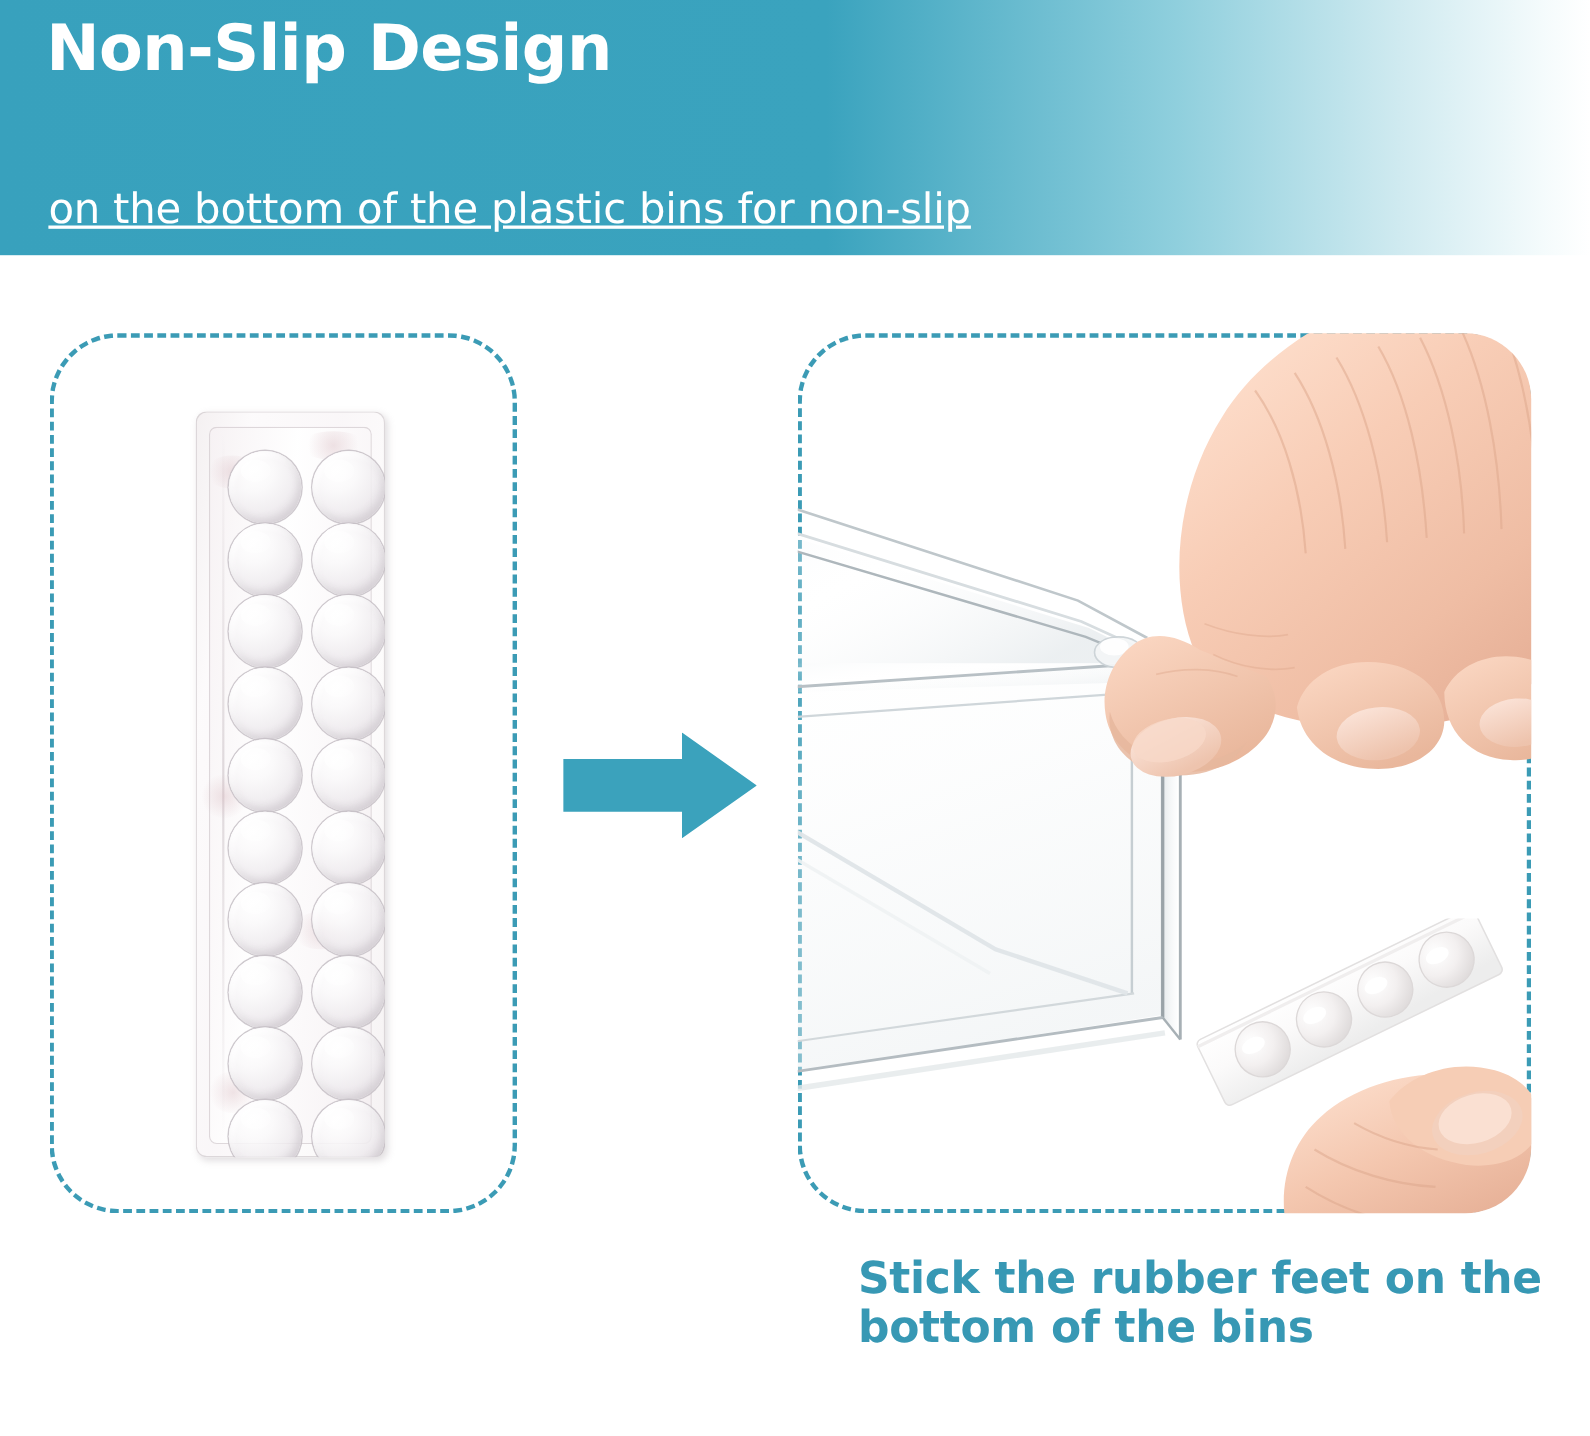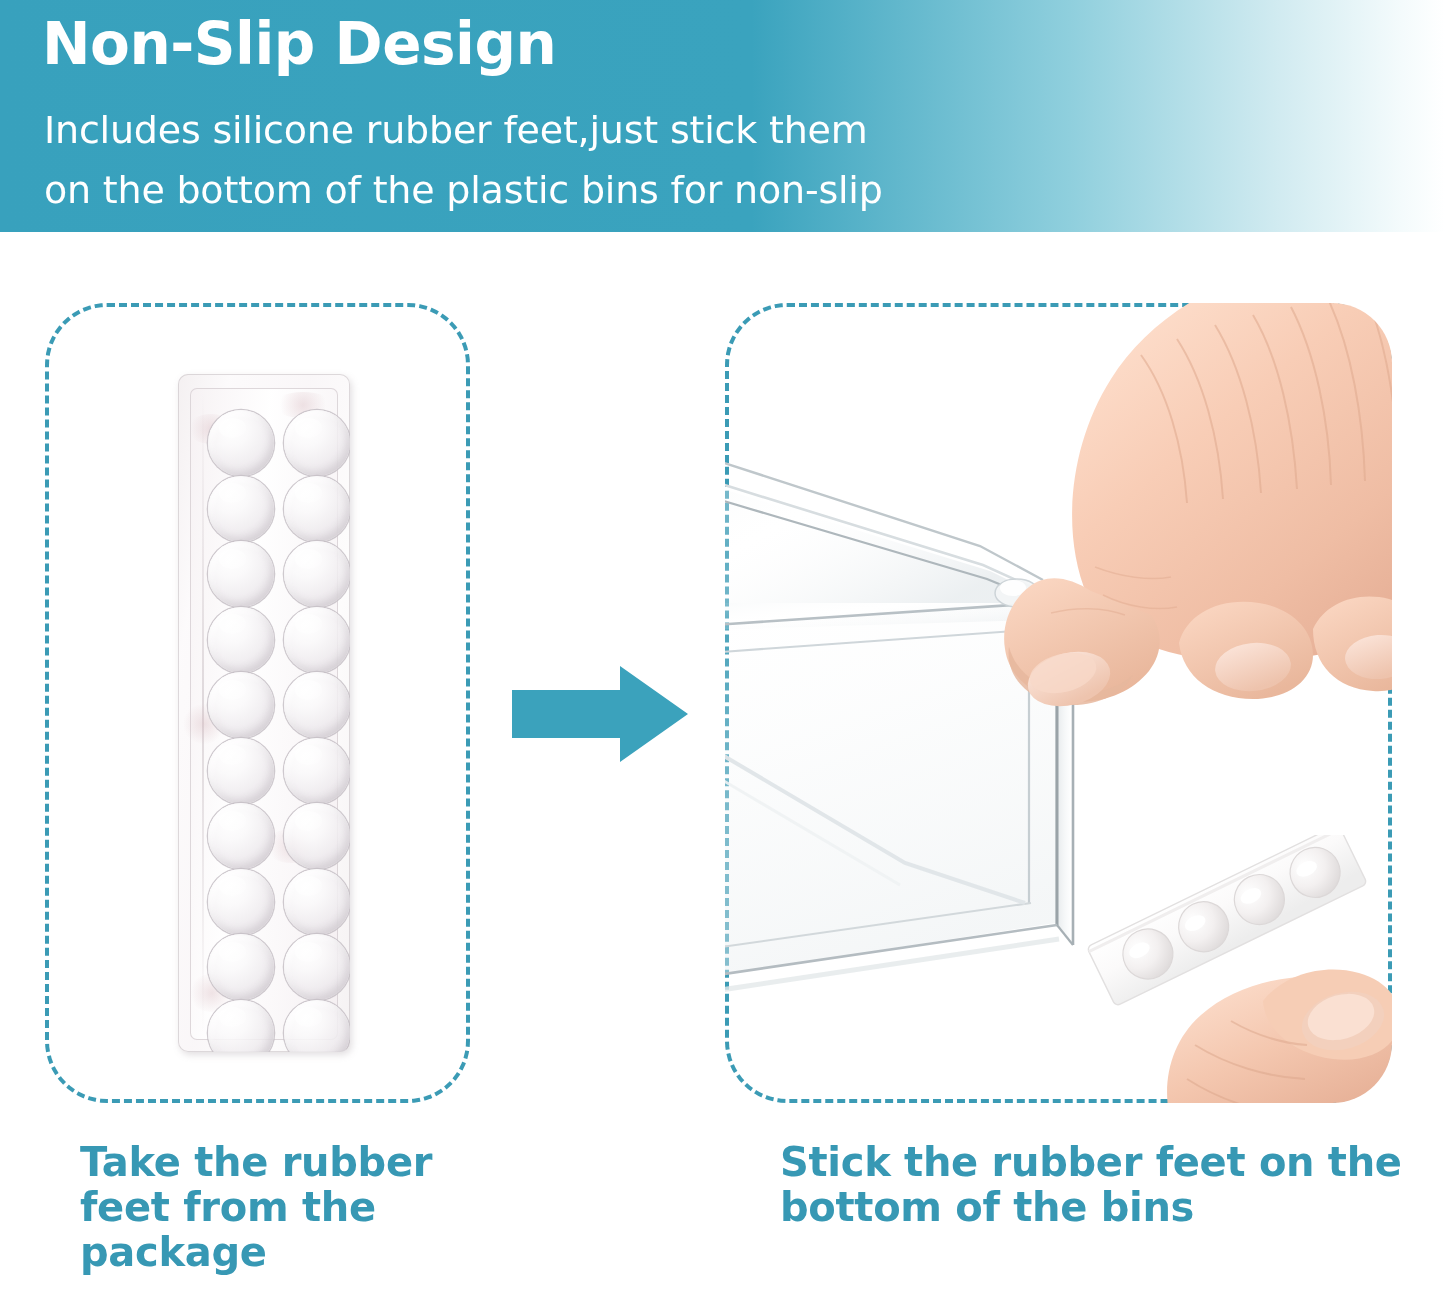--- a/index.html
+++ b/index.html
@@ -22,21 +22,21 @@
     letter-spacing:-0.5px; line-height:1.05;
     font-family:"DejaVu Sans","Liberation Sans",sans-serif;
   }
   .header-sub {
     position:absolute; left:44px;
     font-size:38px; color:#ffffff; font-weight:400;
     letter-spacing:-0.2px; white-space:nowrap;
     font-family:"DejaVu Sans","Liberation Sans",sans-serif;
   }
   #header-sub1 { top:108px; }
-  #header-sub2 { top:168px; }
+  #header-sub2 { top:168px;text-decoration:underline; }
 
   
   .panel {
     position:absolute;
     border: 4px dashed #3b9bb5;
     border-radius: 62px;
     background: transparent;
   }
   #panel-left  { left:45px;  top:303px; width:425px; height:800px; }
   #panel-right { left:725px; top:303px; width:667px; height:800px; }
@@ -113,21 +113,20 @@
   #caption-left  { left:80px;  top:1140px; width:420px; }
   #caption-right { left:780px; top:1140px; width:640px; }
 </style>
 </head>
 <body>
 
 <div id="page">
 
   <div id="header">
     <div id="header-title">Non-Slip Design</div>
-    <div class="header-sub" id="header-sub1">Includes silicone rubber feet,just stick them</div>
     <div class="header-sub" id="header-sub2">on the bottom of the plastic bins for non-slip</div>
   </div>
 
   <div class="panel" id="panel-left"></div>
 
   <div id="strip-pkg">
     <div id="strip-tray"></div>
     <div class="strip-crease" style="left:24px;"></div>
     <div class="blotch" style="left:8px;  top:40px;  width:50px; height:30px;"></div>
     <div class="blotch" style="left:95px; top:18px;  width:60px; height:26px;"></div>
@@ -318,16 +317,15 @@
         <ellipse cx="80" cy="84" rx="11" ry="7" fill="#ffffff" opacity="0.9"></ellipse>
         <ellipse cx="142" cy="84" rx="11" ry="7" fill="#ffffff" opacity="0.9"></ellipse>
         <ellipse cx="204" cy="84" rx="11" ry="7" fill="#ffffff" opacity="0.9"></ellipse>
         <ellipse cx="266" cy="84" rx="11" ry="7" fill="#ffffff" opacity="0.9"></ellipse>
         <path d="M34,63 L314,63" stroke="#f0eeee" stroke-width="3"></path>
       </g>
     </svg>
 
   </div>
 
-  <div class="caption" id="caption-left">Take the rubber feet from the package</div>
   <div class="caption" id="caption-right">Stick the rubber feet on the bottom of the bins</div>
 
 </div>
 
 </body></html>

